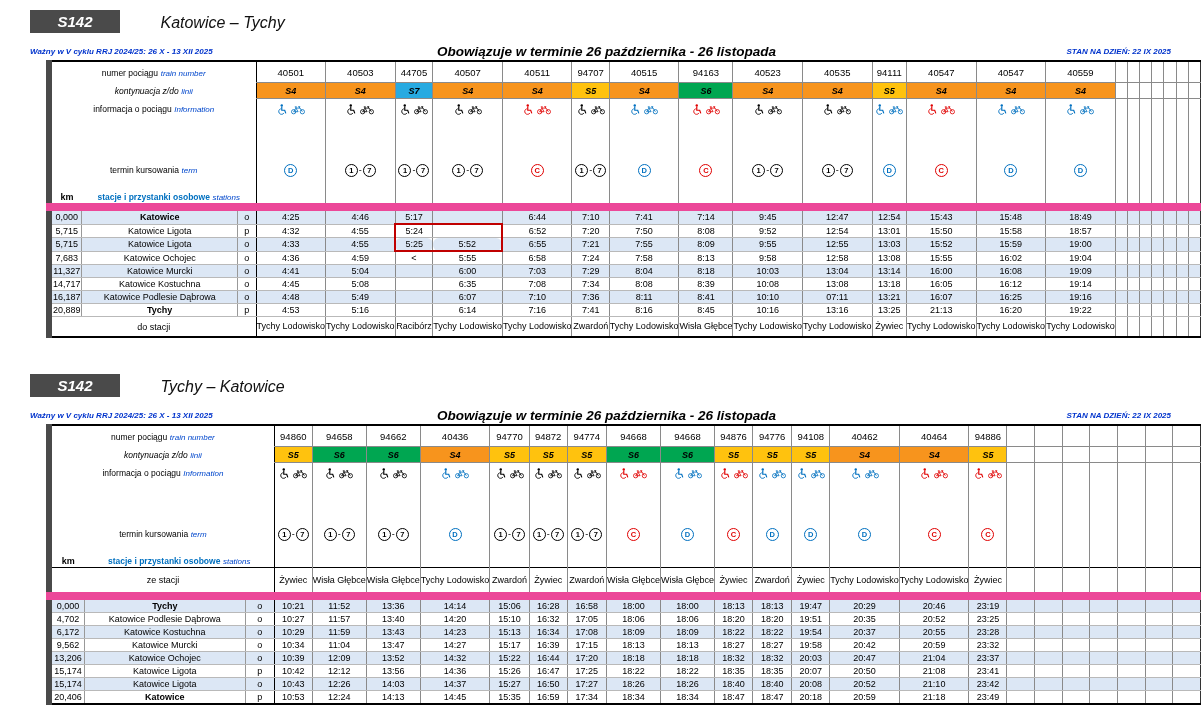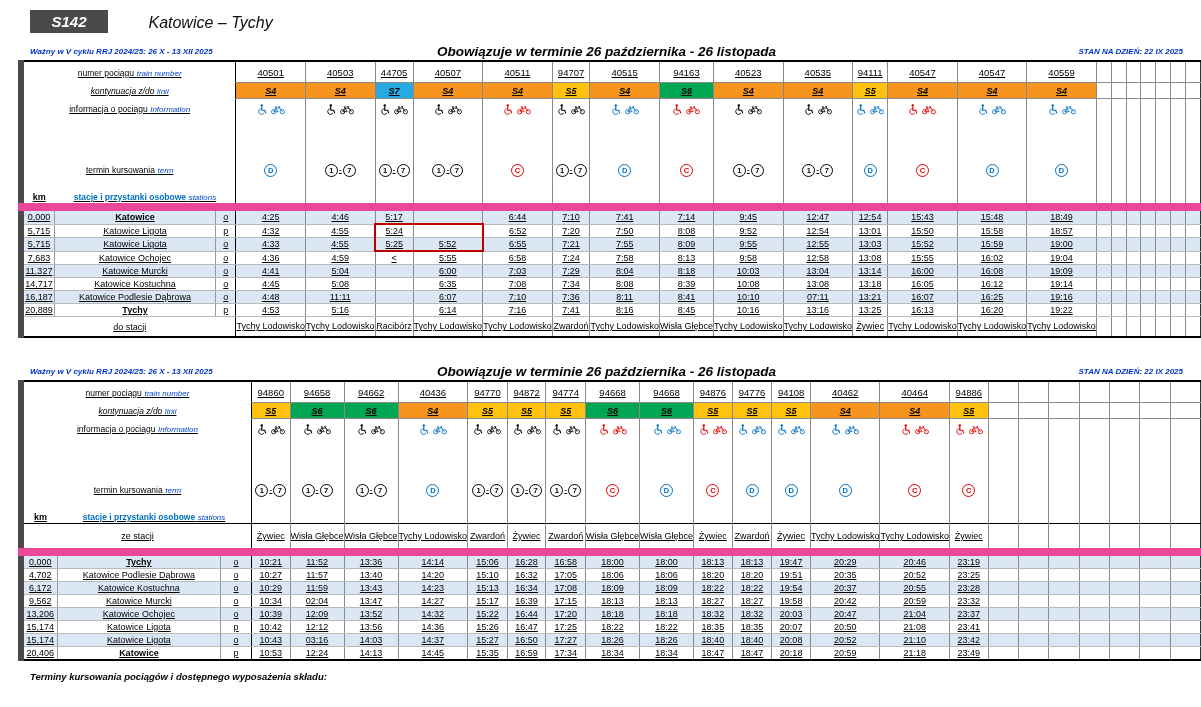--- a/index.html
+++ b/index.html
@@ -1,29 +1,29 @@
 <!DOCTYPE html>
 <html><head>
 <meta charset="utf-8">
 <style>
   html,body{margin:0;padding:0;background:#fff;}
   body{font-family:"Liberation Sans",sans-serif;width:1201px;height:707px;overflow:hidden;}
   .page{position:relative;width:1201px;height:707px;}
   .hdr{position:relative;height:34px;margin:10px 0 0 30px;}
-  .badge{display:inline-block;width:78px;background:#4a4a4a;color:#fff;font-weight:bold;font-style:italic;
+  .badge{display:inline-block;width:90px;background:#4a4a4a;color:#fff;font-weight:bold;font-style:italic;
          font-size:15px;text-align:center;padding:3px 0;vertical-align:top;}
   .dirtitle{display:inline-block;margin-left:36px;font-style:italic;font-size:16px;padding-top:4px;color:#111;}
   .meta{position:relative;height:16px;margin:0 18px 0 30px;}
   .validity{position:absolute;left:0;top:3px;color:#0033cc;font-weight:bold;font-style:italic;font-size:8px;}
   .effective{position:absolute;left:0;right:0;top:0;text-align:center;font-weight:bold;font-style:italic;font-size:13.5px;color:#000;}
-  .stan{position:absolute;right:0;top:3px;color:#0033cc;font-weight:bold;font-style:italic;font-size:8px;}
+  .stan{position:absolute;right:12px;top:3px;color:#0033cc;font-weight:bold;font-style:italic;font-size:8px;}
 
-  table.tt{border-collapse:collapse;table-layout:fixed;margin-left:18px;
+  table.tt{border-collapse:collapse;table-layout:fixed;margin-left:46px;
            border-top:2px solid #000;border-bottom:2px solid #000;
-           border-right:1px solid #333;border-left:6px solid #4a4a4a;text-decoration:underline;}
+           border-right:1px solid #333;border-left:6px solid #4a4a4a;}
   table.tt td{padding:0;font-size:9px;text-align:center;vertical-align:middle;overflow:hidden;white-space:nowrap;color:#000;}
   td.lbl{text-align:right;padding-right:6px;}
   .pl{font-size:8.5px;color:#000;}
   .pl.it{font-style:italic;}
   .pl.b{font-weight:bold;}
   .en{font-size:8px;color:#0047cc;font-style:italic;}
   tr.r-num td{height:20px;font-size:9.5px;}
   tr.r-chip td{height:15px;}
   td.chip{color:#fff;font-weight:bold;font-style:italic;font-size:10.5px;}
   tr.r-info td{height:46px;vertical-align:top;padding-top:5px;}
@@ -48,21 +48,21 @@
   td.op{border-left:1px solid #999;font-size:9px;}
   .c-blue{color:#0070c0;}
   .c-red{color:#e00000;}
   .c-black{color:#000;}
   .circ{display:inline-block;width:11px;height:11px;line-height:11px;border:1px solid currentColor;border-radius:50%;
         font-size:7.5px;font-weight:bold;text-align:center;vertical-align:middle;}
   .k{color:#000;} .r{color:#e00000;} .b{color:#0070c0;}
   .dash{font-size:9px;vertical-align:middle;margin:0 1px;}
   .ic{vertical-align:middle;margin:0 1.5px;}
   .hl-t{border-top:2px solid #c00000 !important;}
-  .hl-b{border-bottom:2px solid #c00000 !important;}
+  .hl-b{border-bottom:2px solid #c00000 !important;border-radius:6px;}
   .hl-l{border-left:2px solid #c00000 !important;}
   .hl-r{border-right:2px solid #c00000 !important;}
   .lt{font-size:8px;}
   .gap1{height:26px;}
   .legend{position:relative;margin:10px 0 0 30px;width:1150px;}
   .leg-title{font-weight:bold;font-style:italic;font-size:9.5px;color:#000;}
 </style>
 </head>
 <body>
 
@@ -492,21 +492,21 @@
           <td class="tc"></td>
           <td class="tc"></td>
           <td class="tc"></td>
           <td class="tc"></td>
         </tr>
         <tr class="body stripe">
           <td class="km">16,187</td>
           <td class="nm">Katowice Podlesie Dąbrowa</td>
           <td class="op">o</td>
           <td class="tc tc0">4:48</td>
-          <td class="tc">11:11</td>
+          <td class="tc">5:49</td>
           <td class="tc"></td>
           <td class="tc">6:07</td>
           <td class="tc">7:10</td>
           <td class="tc">7:36</td>
           <td class="tc">8:11</td>
           <td class="tc">8:41</td>
           <td class="tc">10:10</td>
           <td class="tc">07:11</td>
           <td class="tc">13:21</td>
           <td class="tc">16:07</td>
@@ -528,21 +528,21 @@
           <td class="tc">5:16</td>
           <td class="tc"></td>
           <td class="tc">6:14</td>
           <td class="tc">7:16</td>
           <td class="tc">7:41</td>
           <td class="tc">8:16</td>
           <td class="tc">8:45</td>
           <td class="tc">10:16</td>
           <td class="tc">13:16</td>
           <td class="tc">13:25</td>
-          <td class="tc">16:13</td>
+          <td class="tc">21:13</td>
           <td class="tc">16:20</td>
           <td class="tc">19:22</td>
           <td class="tc"></td>
           <td class="tc"></td>
           <td class="tc"></td>
           <td class="tc"></td>
           <td class="tc"></td>
           <td class="tc"></td>
           <td class="tc"></td>
         </tr>
@@ -579,20 +579,24 @@
           <td class="tc"></td>
           <td class="tc"></td>
           <td class="tc"></td>
           <td class="tc"></td>
         </tr>
       </tbody>
     </table>
 
   <div class="gap1"></div>
 
+  <div class="hdr">
+    <span class="badge">S142</span>
+    <span class="dirtitle">Tychy – Katowice</span>
+  </div>
   <div class="meta">
     <span class="validity">Ważny w V cyklu RRJ 2024/25: 26 X - 13 XII 2025</span>
     <span class="effective">Obowiązuje w terminie 26 października - 26 listopada</span>
     <span class="stan">STAN NA DZIEŃ: 22 IX 2025</span>
   </div>
   <table class="tt" id="tt1">
       <colgroup>
         <col style="width:38px">
         <col style="width:176px">
         <col style="width:37px">
@@ -977,21 +981,21 @@
           <td class="tc"></td>
           <td class="tc"></td>
           <td class="tc"></td>
           <td class="tc"></td>
         </tr>
         <tr class="body">
           <td class="km">9,562</td>
           <td class="nm">Katowice Murcki</td>
           <td class="op">o</td>
           <td class="tc tc0">10:34</td>
-          <td class="tc">02:04</td>
+          <td class="tc">11:04</td>
           <td class="tc">13:47</td>
           <td class="tc">14:27</td>
           <td class="tc">15:17</td>
           <td class="tc">16:39</td>
           <td class="tc">17:15</td>
           <td class="tc">18:13</td>
           <td class="tc">18:13</td>
           <td class="tc">18:27</td>
           <td class="tc">18:27</td>
           <td class="tc">19:58</td>
@@ -1058,21 +1062,21 @@
           <td class="tc"></td>
           <td class="tc"></td>
           <td class="tc"></td>
           <td class="tc"></td>
         </tr>
         <tr class="body stripe">
           <td class="km">15,174</td>
           <td class="nm">Katowice Ligota</td>
           <td class="op">o</td>
           <td class="tc tc0">10:43</td>
-          <td class="tc">03:16</td>
+          <td class="tc">12:26</td>
           <td class="tc">14:03</td>
           <td class="tc">14:37</td>
           <td class="tc">15:27</td>
           <td class="tc">16:50</td>
           <td class="tc">17:27</td>
           <td class="tc">18:26</td>
           <td class="tc">18:26</td>
           <td class="tc">18:40</td>
           <td class="tc">18:40</td>
           <td class="tc">20:08</td>

